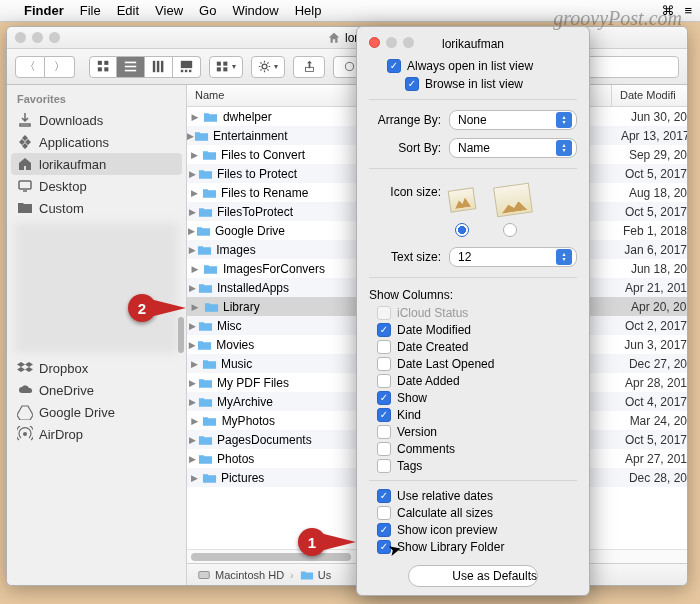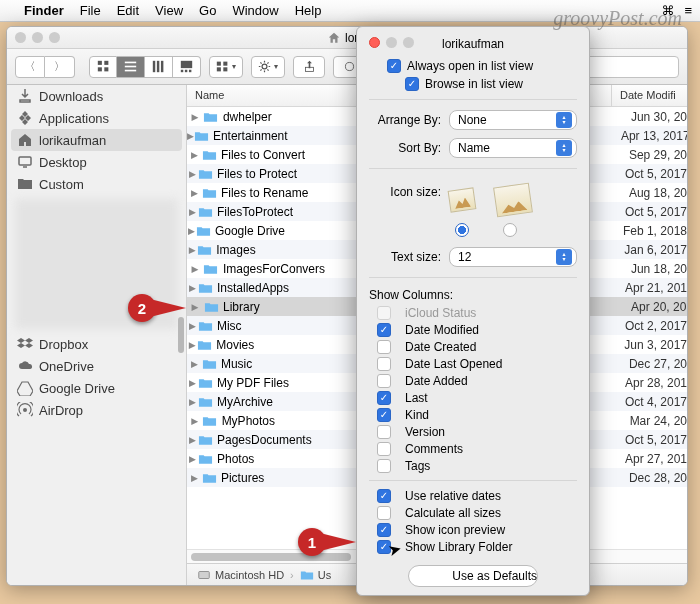--- a/index.html
+++ b/index.html
@@ -68,21 +68,21 @@
   .cb.dis{ opacity:.5;}
   .form-row{ display:flex; align-items:center; gap:8px; padding:4px 0;}
   .form-row label{ width:72px; text-align:right; color:#000;}
   .popup{ flex:1; height:20px; background:#fff; border:1px solid #bcbcbc; border-radius:8px; display:flex; align-items:center; justify-content:space-between; padding:0 4px 0 8px; font-size:12px;}
   .popup .arr{ width:16px; height:16px; background:#3a7de0; border-radius:3px; display:flex; flex-direction:column; align-items:center; justify-content:center; color:#fff; font-size:6px; line-height:5px;}
   .icon-row{ display:flex; align-items:center; gap:20px; padding:6px 0 2px;}
   .radio{ width:14px; height:14px; border-radius:50%; border:1px solid #b0b0b0; background:#fff;}
   .radio.sel{ background:radial-gradient(#2f74e0 0 45%, #fff 50% 100%); border-color:#2a66c6;}
   .small-popup{ width:48px; }
   .section-label{ font-weight:400; padding:4px 0 2px;}
-  .col-cb{ display:flex; align-items:center; gap:14px; padding:1.5px 0 1.5px 8px;}
+  .col-cb{ display:flex; align-items:center; gap:6px; padding:1.5px 0 1.5px 8px;}
   .btn-default{ display:block; width:130px; height:22px; margin:10px auto 0; background:#fff; border:1px solid #bcbcbc; border-radius:12px; font-size:12px; text-align:right; line-height:20px;}
   
   .callout{ position:absolute; display:flex; align-items:center; pointer-events:none; z-index:50;}
   .callout.c2{ left:128px; top:294px;}
   .callout.c1{ left:298px; top:528px;}
   .callout .bubble{ background:#c62828; color:#fff; width:28px; height:28px; border-radius:50%; display:flex; align-items:center; justify-content:center; font-size:15px; font-weight:600; box-shadow:0 2px 4px rgba(0,0,0,.4);}
   .callout .tail{ width:0; height:0; border-top:9px solid transparent; border-bottom:9px solid transparent; border-left:36px solid #c62828; margin-left:-6px;}
   .cursor{ position:absolute; left:388px; top:540px; z-index:60; font-size:16px; color:#000; transform:rotate(-15deg);}
   .watermark{ position:absolute; right:18px; top:7px; font-size:20px; font-style:italic; color:rgba(80,80,80,.5); font-family:"Segoe Script", cursive; z-index:70;}
   
@@ -194,20 +194,21 @@
     <div class="search">
       <svg width="12" height="12" viewBox="0 0 16 16">
           <circle cx="6" cy="6" r="5" fill="none" stroke="#999" stroke-width="1.5"></circle>
           <line x1="10" y1="10" x2="14" y2="14" stroke="#999" stroke-width="1.5"></line>
         </svg>
       <span>Search</span>
     </div>
   </div>
   <div class="body">
     <div class="sidebar">
+      <div class="sb-header">Favorites</div>
       <div id="sb-list">
           <div class="sb-item">
             <svg viewBox="0 0 16 16">
               <path d="M8 1v8M5 6l3 3 3-3M3 12h10v2H3z" stroke="#6b6b6b" stroke-width="1.5" fill="none"></path>
             </svg>
             <span>Downloads</span>
           </div>
           <div class="sb-item">
             <svg viewBox="0 0 16 16">
               <path d="M8 1l3 3-3 3-3-3zM2 8l3-3 3 3-3 3zM14 8l-3-3-3 3 3 3zM8 15l-3-3 3-3 3 3z" fill="#6b6b6b"></path>
@@ -587,21 +588,21 @@
       <div class="col-cb">
         <span class="cb"></span>
         <span>Date Last Opened</span>
       </div>
       <div class="col-cb">
         <span class="cb"></span>
         <span>Date Added</span>
       </div>
       <div class="col-cb">
         <span class="cb checked"></span>
-        <span>Last</span>
+        <span>Show</span>
       </div>
       <div class="col-cb">
         <span class="cb checked"></span>
         <span>Kind</span>
       </div>
       <div class="col-cb">
         <span class="cb"></span>
         <span>Version</span>
       </div>
       <div class="col-cb">

